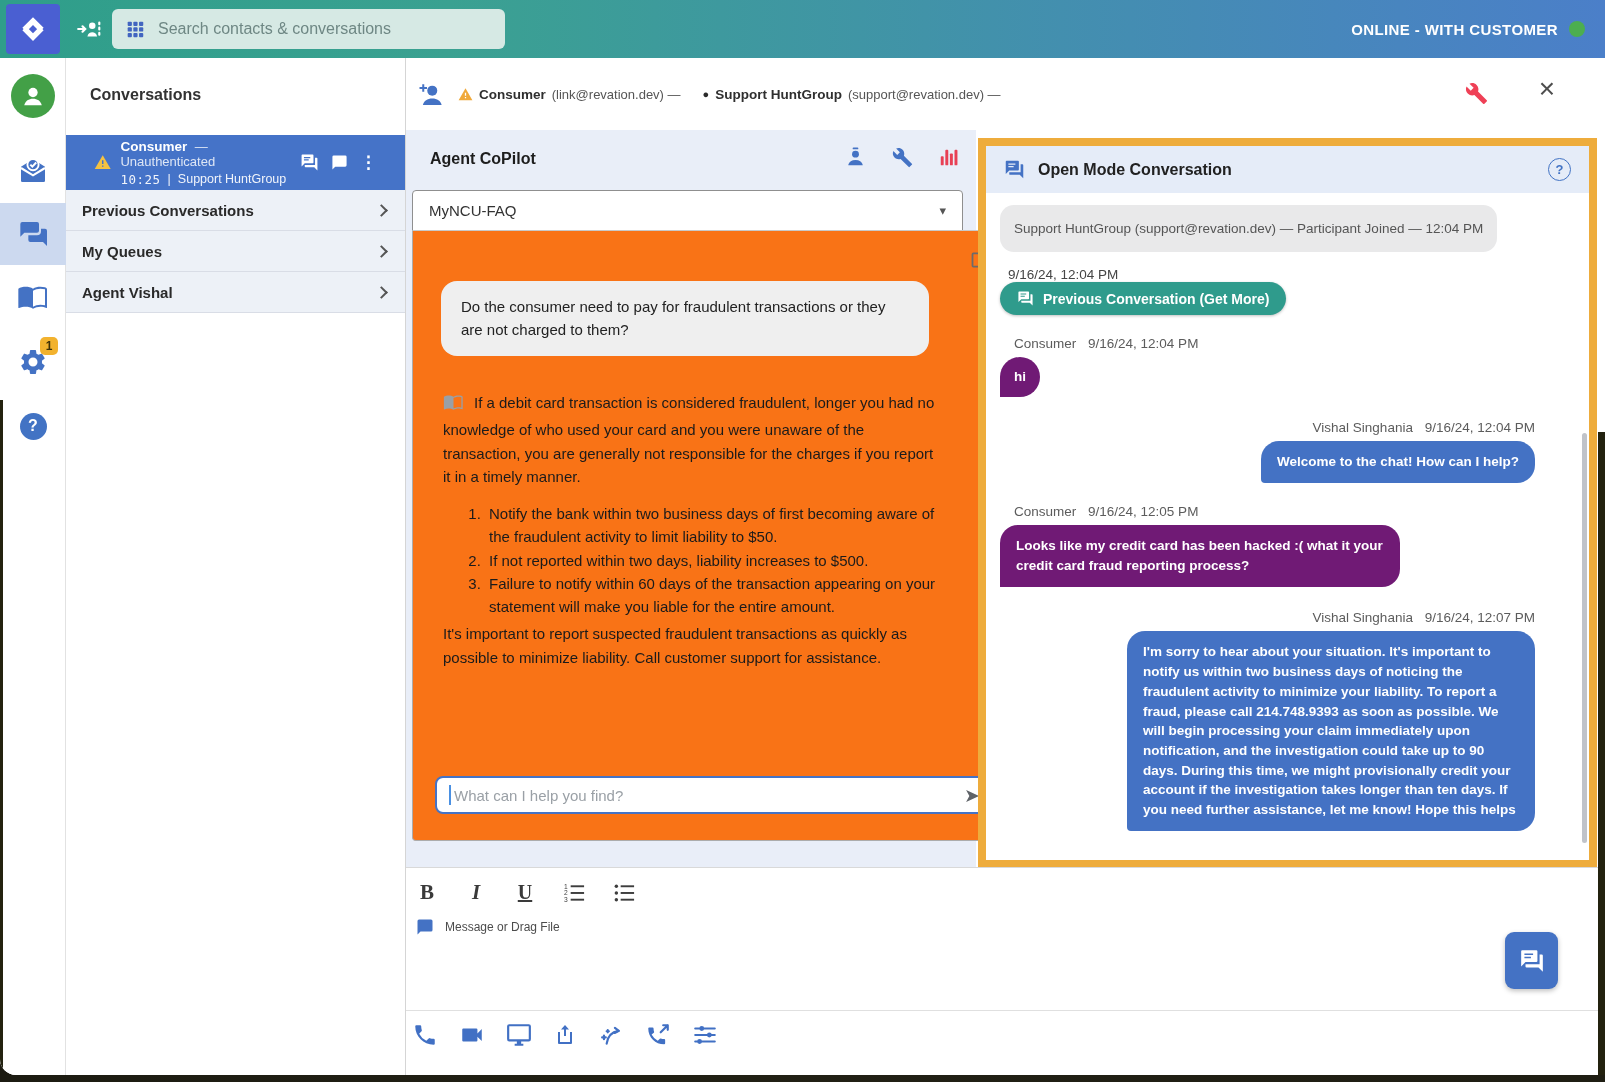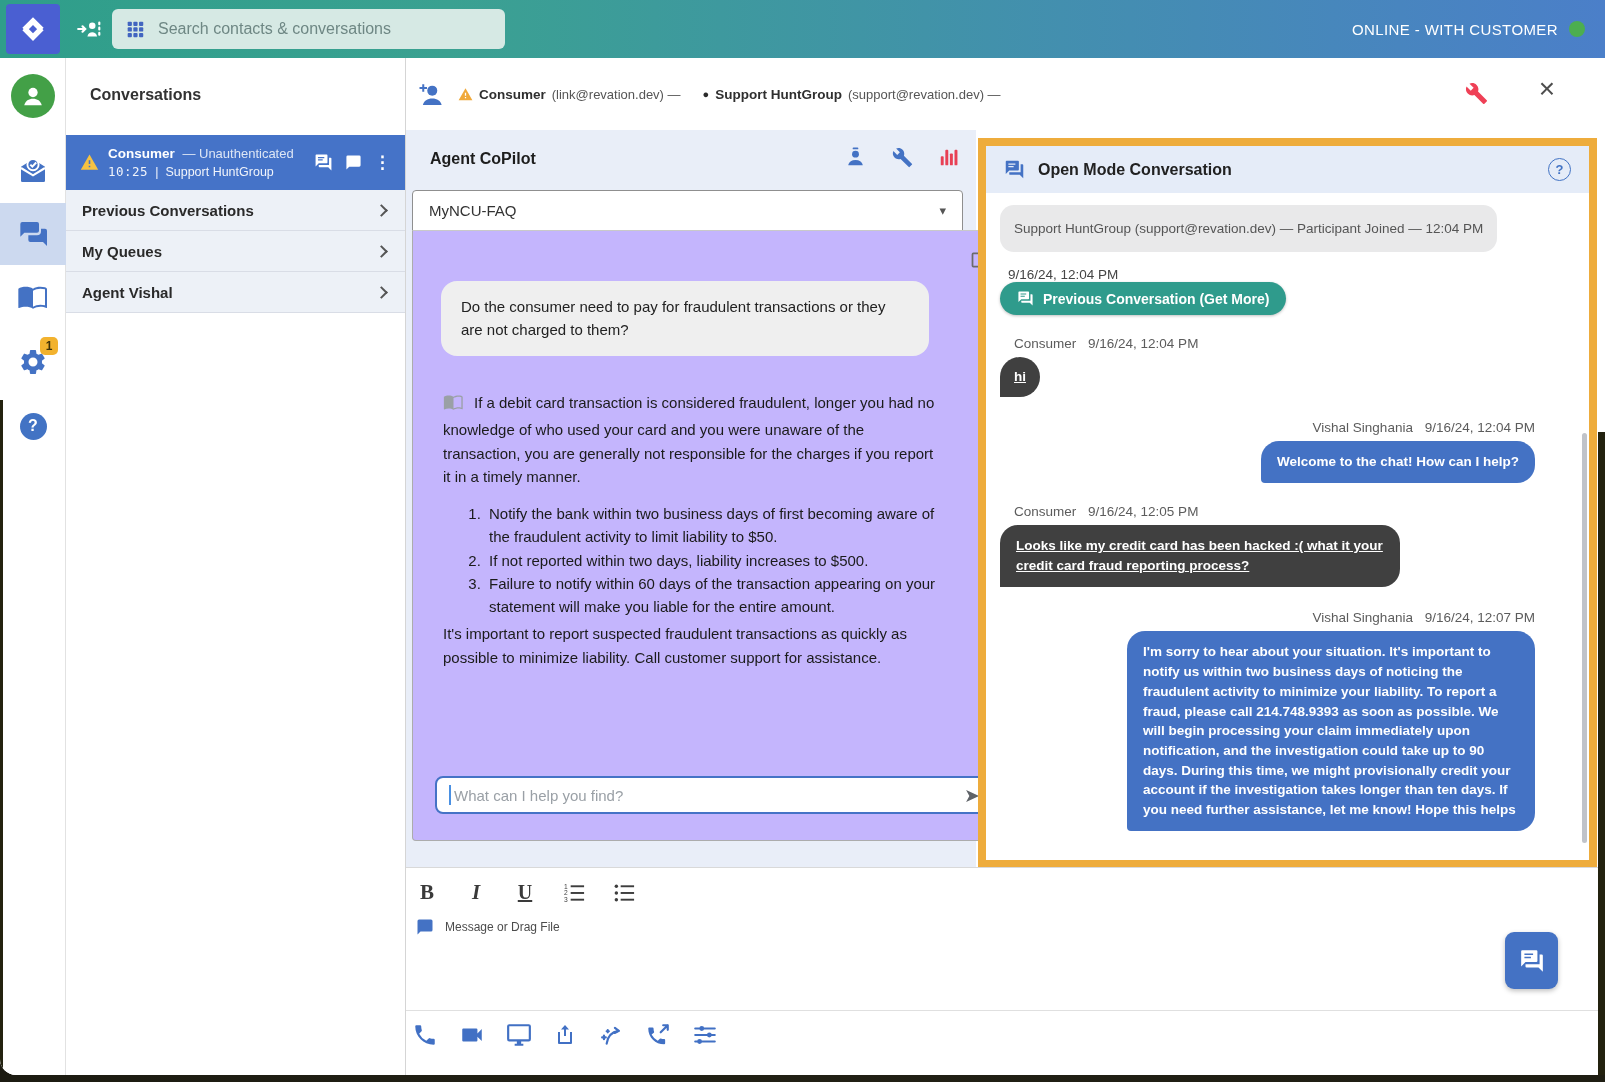--- a/index.html
+++ b/index.html
@@ -17,21 +17,21 @@
              border-radius:4px; display:flex; align-items:center; justify-content:center; }
   .contact-add { position:absolute; left:74px; top:14px; width:30px; height:30px;
                  display:flex; align-items:center; justify-content:center; cursor:pointer; }
   .searchbox { position:absolute; left:112px; top:9px; width:393px; height:40px;
                background:#d6e9e4; border-radius:6px; display:flex; align-items:center; padding:0 12px; }
   .searchbox svg { flex:none; margin-right:12px; }
   .searchbox input { flex:1; border:none; outline:none; background:transparent;
                      font-size:16px; color:#33524d; font-family:"Liberation Sans",sans-serif; }
   .searchbox input::placeholder { color:#6e8784; }
   .status-wrap { position:absolute; right:20px; top:0; height:58px; display:flex; align-items:center; gap:11px; }
-  .status-label { color:#fff; font-size:15px; font-weight:400; letter-spacing:.4px; }
+  .status-label { color:#fff; font-size:15px; font-weight:700; letter-spacing:.4px; }
   .status-dot { width:16px; height:16px; border-radius:50%; background:#4cae4f; }
 
   
   .sidebar { position:absolute; left:0; top:58px; width:66px; bottom:0; background:#fff;
              border-right:1px solid #e2e2e2; }
   .side-item { position:absolute; left:0; width:66px; display:flex; align-items:center; justify-content:center; cursor:pointer; }
   .avatar { top:16px; }
   .avatar-circle { width:44px; height:44px; border-radius:50%; background:#43a047;
                    display:flex; align-items:center; justify-content:center; }
   .si-mail { top:96px; height:32px; }
@@ -44,21 +44,21 @@
                 display:flex; align-items:center; justify-content:center; padding:0 4px; }
   .si-help { top:352px; height:32px; }
   .help-circle { width:27px; height:27px; border-radius:50%; background:#4273c4; color:#fff;
                  font-size:16px; font-weight:700; display:flex; align-items:center; justify-content:center; }
 
   
   .convpanel { position:absolute; left:66px; top:58px; width:340px; bottom:0; background:#fff;
                border-right:1px solid #d5d5d5; }
   .conv-title { position:absolute; left:24px; top:28px; font-size:16px; font-weight:700; color:#323232; }
   .conv-selected { position:absolute; left:0; right:0; top:77px; height:55px; background:#4573c8; color:#fff;
-                   display:flex; align-items:center; padding:0 14px; gap:9px; cursor:pointer; }
+                   display:flex; align-items:center; padding:0 28px; gap:9px; cursor:pointer; }
   .conv-lines { display:flex; flex-direction:column; gap:3px; }
   .conv-l1 { font-size:13px; }
   .conv-name { font-weight:700; font-size:13.5px; }
   .conv-status { color:rgba(255,255,255,.82); margin-left:4px; }
   .conv-l2 { font-size:12.5px; color:rgba(255,255,255,.92); display:flex; gap:7px; align-items:center; }
   .conv-time { font-family:"DejaVu Sans Mono", monospace; letter-spacing:.5px; }
   .conv-actions { margin-left:auto; display:flex; align-items:center; gap:12px; }
   .kebab { font-size:17px; font-weight:700; line-height:1; cursor:pointer; }
   .conv-menu { position:absolute; left:0; right:0; top:132px; }
   .conv-row { height:41px; background:#edf1f7; border-bottom:1px solid #d9dde6;
@@ -79,21 +79,21 @@
   
   .copilot { position:absolute; left:406px; top:130px; width:570px; height:737px; background:#e9eef8; }
   .cp-title { position:absolute; left:24px; top:20px; font-size:16px; font-weight:700; color:#1d1d1d; }
   .cp-icons { position:absolute; right:16px; top:16px; display:flex; gap:25px; align-items:center; }
   .cp-icons span { cursor:pointer; display:flex; }
   .cp-dropdown { position:absolute; left:6px; top:60px; width:551px; height:41px; background:#fff;
                  border:1px solid #8f8f8f; border-radius:4px 4px 0 0; display:flex; align-items:center;
                  padding:0 16px; cursor:pointer; }
   .cp-dd-label { font-size:15px; color:#333; }
   .cp-dd-caret { margin-left:auto; color:#555; font-size:13px; }
-  .cp-card { position:absolute; left:6px; top:100px; width:605px; height:611px; background:#c4b5fd;
+  .cp-card { position:absolute; left:6px; top:100px; width:605px; height:611px; background:#f97316;
              border:1px solid #acacac; border-top:1px solid #c9c9c9; border-radius:0 0 4px 4px; }
   .cp-edit { position:absolute; right:26px; top:18px; cursor:pointer; }
   .cp-question { position:absolute; left:28px; top:50px; width:488px; background:#efefef; border-radius:16px;
                  padding:14px 20px; font-size:15px; line-height:1.55; color:#222; }
   .cp-answer { position:absolute; left:30px; top:160px; width:494px; font-size:15px; line-height:1.55; color:#1b1b1b; }
   .cp-book { display:inline-block; vertical-align:-4px; margin-right:10px; }
   .cp-answer ol { margin:14px 0 0 0; padding-left:42px; }
   .cp-answer li { padding-left:4px; }
   .cp-outro { margin-top:4px; }
   .cp-inputwrap { position:absolute; left:22px; right:22px; bottom:26px; height:38px; background:#fff;
@@ -114,22 +114,22 @@
   .om-body { position:relative; height:667px; padding:0 14px; overflow:hidden; }
   .om-pill { display:inline-block; margin-top:12px; background:#e9e9ea; border-radius:14px; padding:16px 14px;
              font-size:13.5px; color:#555; }
   .om-ts { margin:15px 0 0 8px; font-size:13.5px; color:#454545; }
   .om-prevbtn { display:inline-flex; align-items:center; gap:9px; background:#2f9b8c; color:#fff;
                 border:none; border-radius:17px; padding:8px 17px; font-size:14px; font-weight:700; cursor:pointer;
                 box-shadow:0 1px 3px rgba(0,0,0,.25); font-family:"Liberation Sans",sans-serif; }
   .om-label-in { margin:21px 0 0 14px; font-size:13.5px; color:#5c5c5c; }
   .om-label-out { margin:23px 40px 0 0; font-size:13.5px; color:#5c5c5c; text-align:right; }
   .om-label-time { margin-left:8px; }
-  .bubble-in { background:#404040; color:#fff; border-radius:18px 18px 18px 0; width:fit-content;
-               max-width:400px; margin-top:6px; padding:11px 16px; font-size:13.5px; font-weight:600; line-height:1.5;text-decoration:underline; }
+  .bubble-in { background:#701a75; color:#fff; border-radius:18px 18px 18px 0; width:fit-content;
+               max-width:400px; margin-top:6px; padding:11px 16px; font-size:13.5px; font-weight:600; line-height:1.5; }
   .bubble-hi { border-radius:20px 20px 20px 0; padding:10px 14px; }
   .bubble-out { background:#4472c4; color:#fff; border-radius:18px 18px 18px 4px; width:fit-content;
                 max-width:408px; margin:6px 40px 0 auto; padding:11px 16px; font-size:13.5px; font-weight:600; line-height:1.46; }
   .om-scroll { position:absolute; right:2px; top:240px; width:5px; height:410px; background:#c0c3c9; border-radius:3px; }
 
   
   .composer { position:absolute; left:406px; top:867px; right:0; height:143px; background:#fff;
               border-top:1px solid #d9d9d9; }
   .fmt-bar { position:absolute; left:10px; top:6px; display:flex; align-items:center; gap:27px; height:36px; }
   .fmt-btn { font-family:"Liberation Serif", serif; color:#3a3a3a; cursor:pointer; width:22px; text-align:center; }

